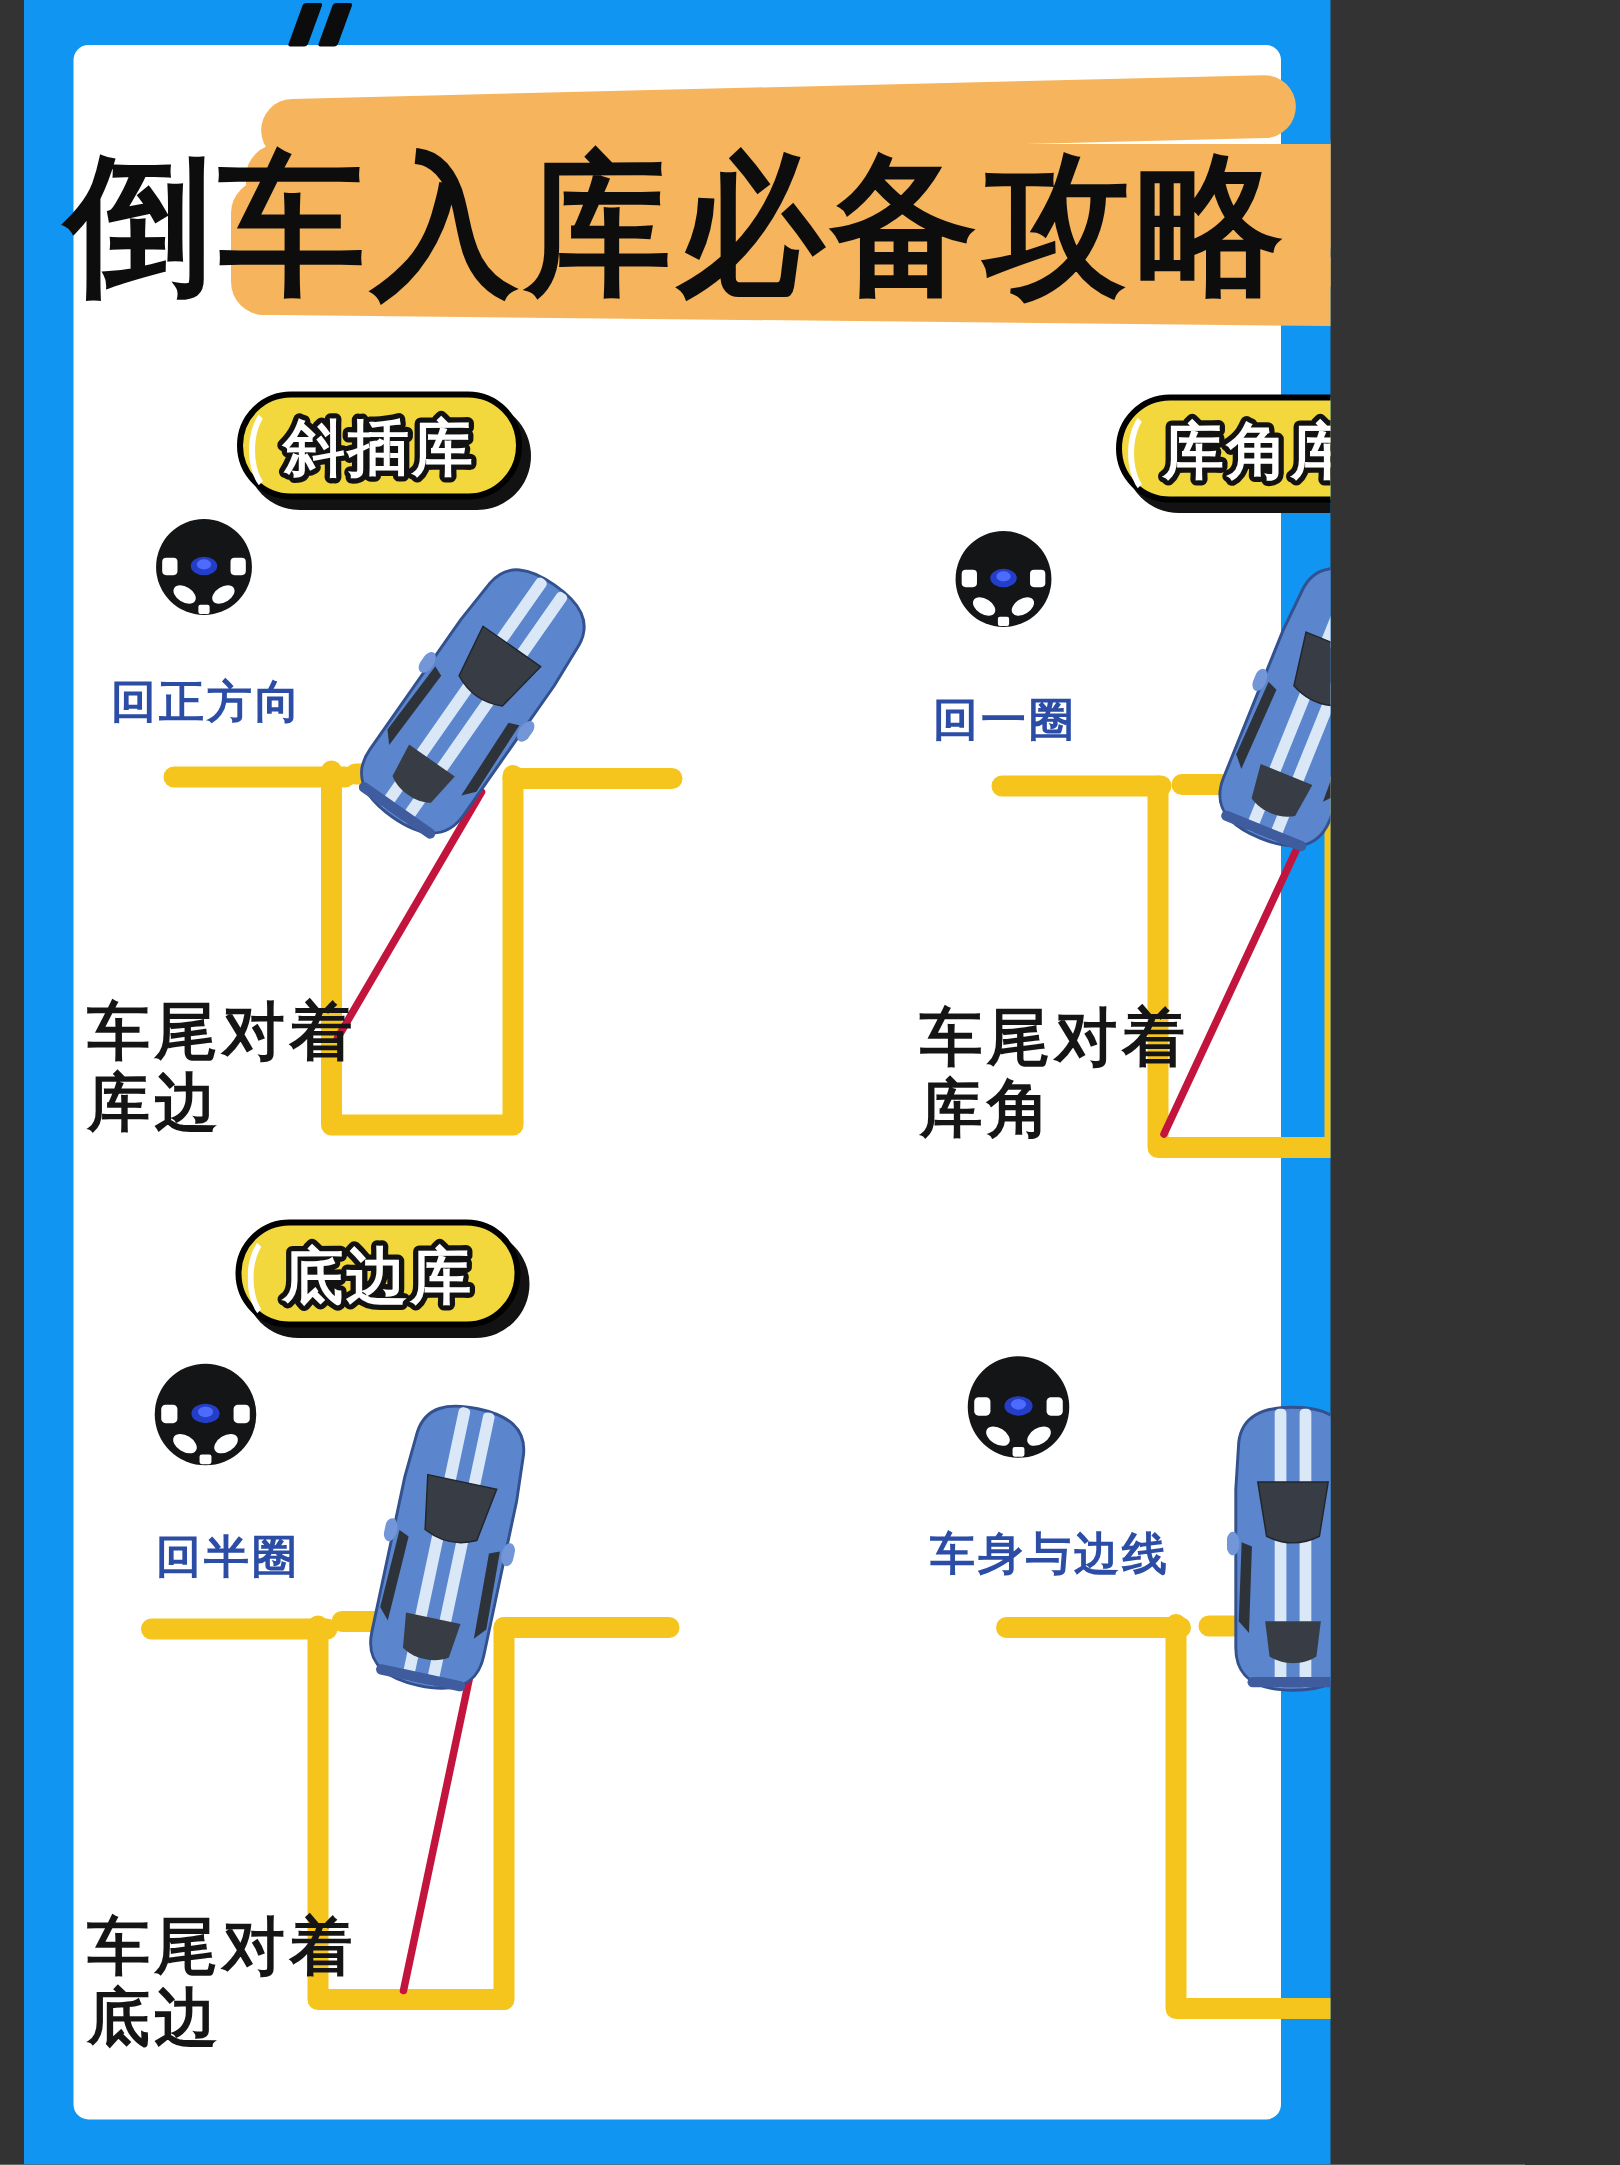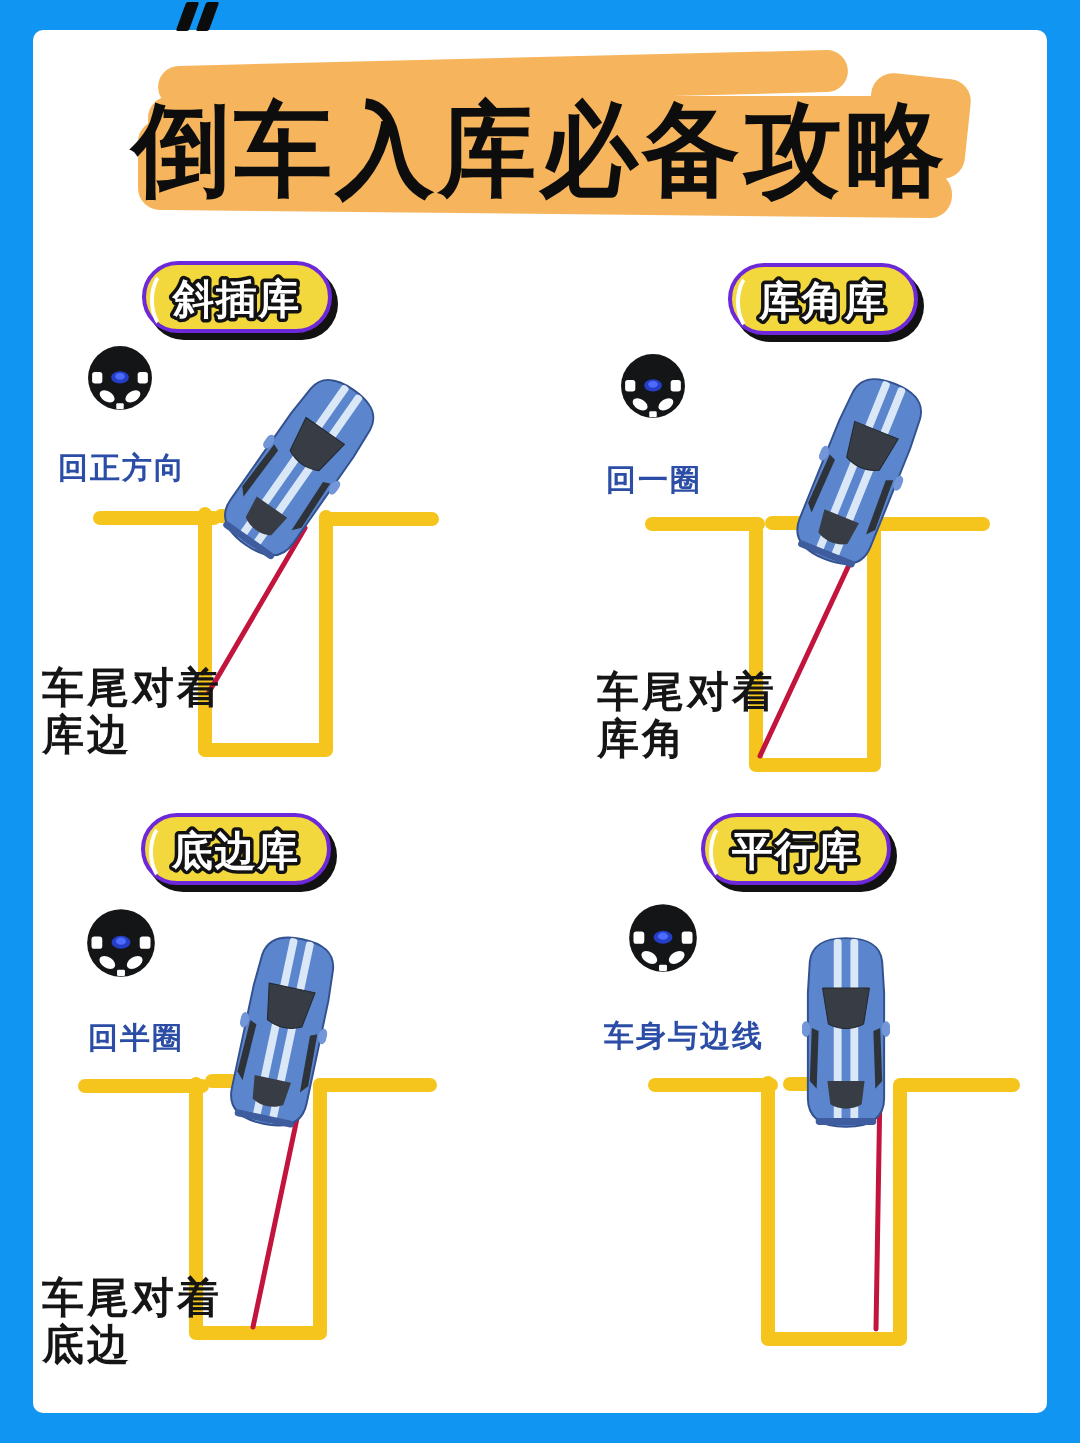--- a/index.html
+++ b/index.html
@@ -1,19 +1,20 @@
 <!DOCTYPE html>
 <html style="--frame_blue: #1095F2; --card_white: #FFFFFF; --badge_yellow: #F2D83C; --highlight_orange: #F6B55C; --lane_yellow: #F5C51D; --trajectory_red: #C2143C; --instruction_blue: #2B4DA6; --note_black: #151515; --car_blue: #5B86CE; --car_stripe: #D9E7F6; --car_window: #383D45;"><head>
 <meta charset="utf-8">
 <style>
   html,body{margin:0;padding:0;background:#333;}
   #canvas{
-    position:relative;width:1080px;height:1443px;overflow:hidden;
+    position:relative;width:871px;height:1443px;overflow:hidden;
     background:var(--frame_blue,#1095F2);
     font-family:"Liberation Sans","DejaVu Sans",sans-serif;
+    margin-left:16px;
   }
   #card{position:absolute;left:33px;top:30px;right:33px;bottom:30px;
     background:var(--card_white,#fff);border-radius:10px;}
   
   #quote{position:absolute;left:181px;top:2px;display:flex;gap:7px;}
   #quote span{display:block;width:13px;height:29px;background:#0c0c0c;
     transform:skewX(-20deg);border-radius:2px;}
   
   .hl{position:absolute;background:var(--highlight_orange,#F6B55C);border-radius:22px;}
   .hl-a{left:148px;top:96px;width:800px;height:95px;}
@@ -27,21 +28,21 @@
   
   #lines{position:absolute;left:0;top:0;width:1080px;height:1443px;}
   .yl{fill:none;stroke:var(--lane_yellow,#F5C51D);stroke-width:14;
     stroke-linecap:round;stroke-linejoin:round;}
   .rl{fill:none;stroke:var(--trajectory_red,#C2143C);stroke-width:5;stroke-linecap:round;}
   
   .car{position:absolute;width:88px;height:196px;overflow:visible;}
   .wheel{position:absolute;}
   
   .badge{position:absolute;width:190px;height:72px;box-sizing:border-box;
-    background:var(--badge_yellow,#F2D83C);border:4px solid #6d28d9;border-radius:40px;
+    background:var(--badge_yellow,#F2D83C);border:4px solid #000000;border-radius:40px;
     box-shadow:6px 7px 0 #121212;}
   .badge::after{content:"";position:absolute;left:4px;top:5px;width:26px;height:52px;
     border:4px solid transparent;border-left-color:#fff;border-radius:50%;}
   .badge svg{position:absolute;left:0;top:0;width:100%;height:100%;overflow:visible;}
   .badge text{font-family:"Liberation Sans","DejaVu Sans",sans-serif;
     font-size:46px;font-weight:900;letter-spacing:2px;fill:#ffffff;
     stroke:#121212;stroke-width:8px;paint-order:stroke;stroke-linejoin:round;}
   
   .instr{position:absolute;font-size:30px;font-weight:800;letter-spacing:2px;
     color:var(--instruction_blue,#2B4DA6);white-space:nowrap;}
@@ -159,25 +160,20 @@
   <div class="badge" style="left:728px;top:263px">
     <svg viewBox="0 0 190 72">
         <text x="95" y="38" text-anchor="middle" dominant-baseline="central">库角库</text>
       </svg>
   </div>
   <div class="badge" style="left:141px;top:813px">
     <svg viewBox="0 0 190 72">
         <text x="95" y="38" text-anchor="middle" dominant-baseline="central">底边库</text>
       </svg>
   </div>
-  <div class="badge" style="left:701px;top:813px">
-    <svg viewBox="0 0 190 72">
-        <text x="95" y="38" text-anchor="middle" dominant-baseline="central">平行库</text>
-      </svg>
-  </div>
 
   <div class="instr" style="left:58px;top:448px">回正方向</div>
   <div class="instr" style="left:606px;top:460px">回一圈</div>
   <div class="instr" style="left:88px;top:1018px">回半圈</div>
   <div class="instr" style="left:604px;top:1016px">车身与边线</div>
 
   <div class="note" style="left:42px;top:664px">
     <div>车尾对着</div>
     <div>库边</div>
   </div>

